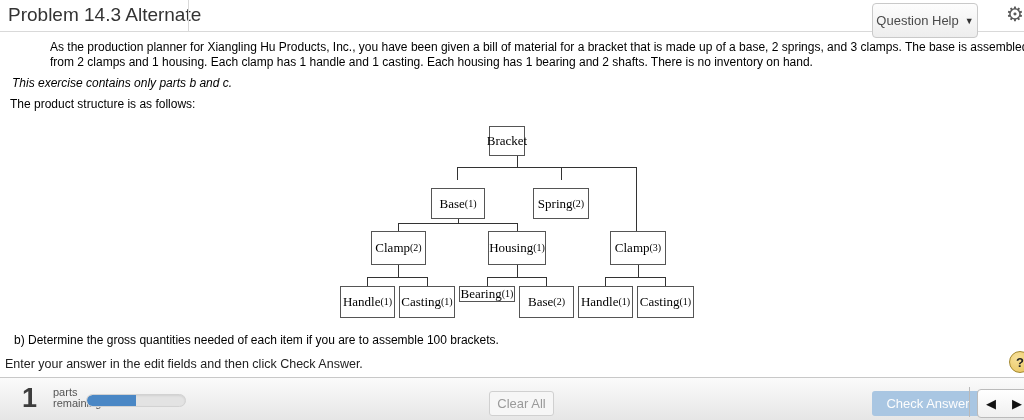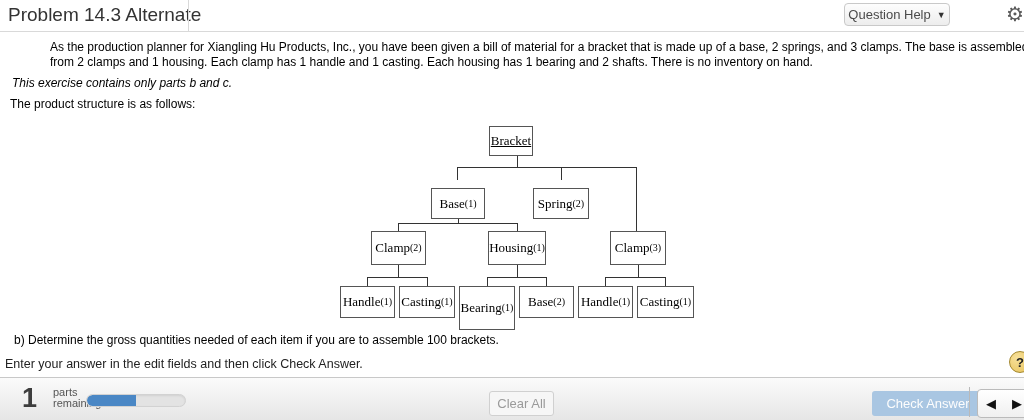--- a/index.html
+++ b/index.html
@@ -3,21 +3,21 @@
 <meta charset="utf-8">
 <style>
   html,body{margin:0;padding:0;}
   body{width:1024px;height:420px;overflow:hidden;font-family:"Liberation Sans",sans-serif;background:#fff;}
   .page{position:relative;width:1024px;height:420px;background:#fff;}
 
   
   .header{position:absolute;top:0;left:0;width:1024px;height:31px;background:#fff;border-bottom:1px solid #d9d9d9;}
   .page-title{position:absolute;left:8px;top:4px;font-size:19px;color:#333;font-weight:400;}
   .title-divider{position:absolute;left:188px;top:0;width:1px;height:31px;background:#d9d9d9;}
-  .qhelp-btn{position:absolute;left:844px;top:3px;width:106px;height:23px;box-sizing:border-box;
+  .qhelp-btn{position:absolute;left:872px;top:3px;width:106px;height:35px;box-sizing:border-box;
     border:1px solid #c9c9c9;border-radius:4px;background:linear-gradient(#fdfdfd,#ededed);
     font-size:13px;color:#4a4a4a;display:flex;align-items:center;justify-content:center;gap:6px;cursor:pointer;}
   .qhelp-caret{font-size:9px;color:#333;}
   .gear{position:absolute;left:1004px;top:2px;width:22px;height:24px;font-size:20px;color:#5a5a5a;
     display:flex;align-items:center;justify-content:center;cursor:pointer;}
 
   
   .ptext{position:absolute;font-size:12px;color:#000;}
   .intro{left:10px;top:40px;width:1004px;line-height:15px;margin-left:40px;}
   .note{left:12px;top:76px;font-style:italic;}
@@ -97,21 +97,21 @@
       <line x1="487" y1="277" x2="546" y2="277"></line>
       <line x1="487" y1="277" x2="487" y2="286"></line>
       <line x1="546" y1="277" x2="546" y2="286"></line>
       <line x1="638" y1="265" x2="638" y2="277"></line>
       <line x1="605" y1="277" x2="665" y2="277"></line>
       <line x1="605" y1="277" x2="605" y2="286"></line>
       <line x1="665" y1="277" x2="665" y2="286"></line>
     </g>
   </svg>
 
-  <div class="tnode" style="left:489px;top:126px;width:44px;height:30px;text-decoration:underline;">
+  <div class="tnode" style="left:489px;top:126px;width:36px;height:30px;">
     <span>Bracket</span>
       <span class="qty"></span>
   </div>
   <div class="tnode" style="left:431px;top:188px;width:54px;height:31px;">
     <span>Base</span>
       <span class="qty">(1)</span>
   </div>
   <div class="tnode" style="left:533px;top:180px;width:56px;height:31px;margin-top:8px;">
     <span>Spring</span>
       <span class="qty">(2)</span>
@@ -129,21 +129,21 @@
       <span class="qty">(3)</span>
   </div>
   <div class="tnode" style="left:340px;top:286px;width:55px;height:32px;">
     <span>Handle</span>
       <span class="qty">(1)</span>
   </div>
   <div class="tnode" style="left:399px;top:286px;width:56px;height:32px;">
     <span>Casting</span>
       <span class="qty">(1)</span>
   </div>
-  <div class="tnode" style="left:459px;top:286px;width:56px;height:44px;">
+  <div class="tnode" style="left:459px;top:286px;width:56px;height:16px;">
     <span>Bearing</span>
       <span class="qty">(1)</span>
   </div>
   <div class="tnode" style="left:519px;top:286px;width:55px;height:32px;">
     <span>Base</span>
       <span class="qty">(2)</span>
   </div>
   <div class="tnode" style="left:578px;top:286px;width:55px;height:32px;">
     <span>Handle</span>
       <span class="qty">(1)</span>

